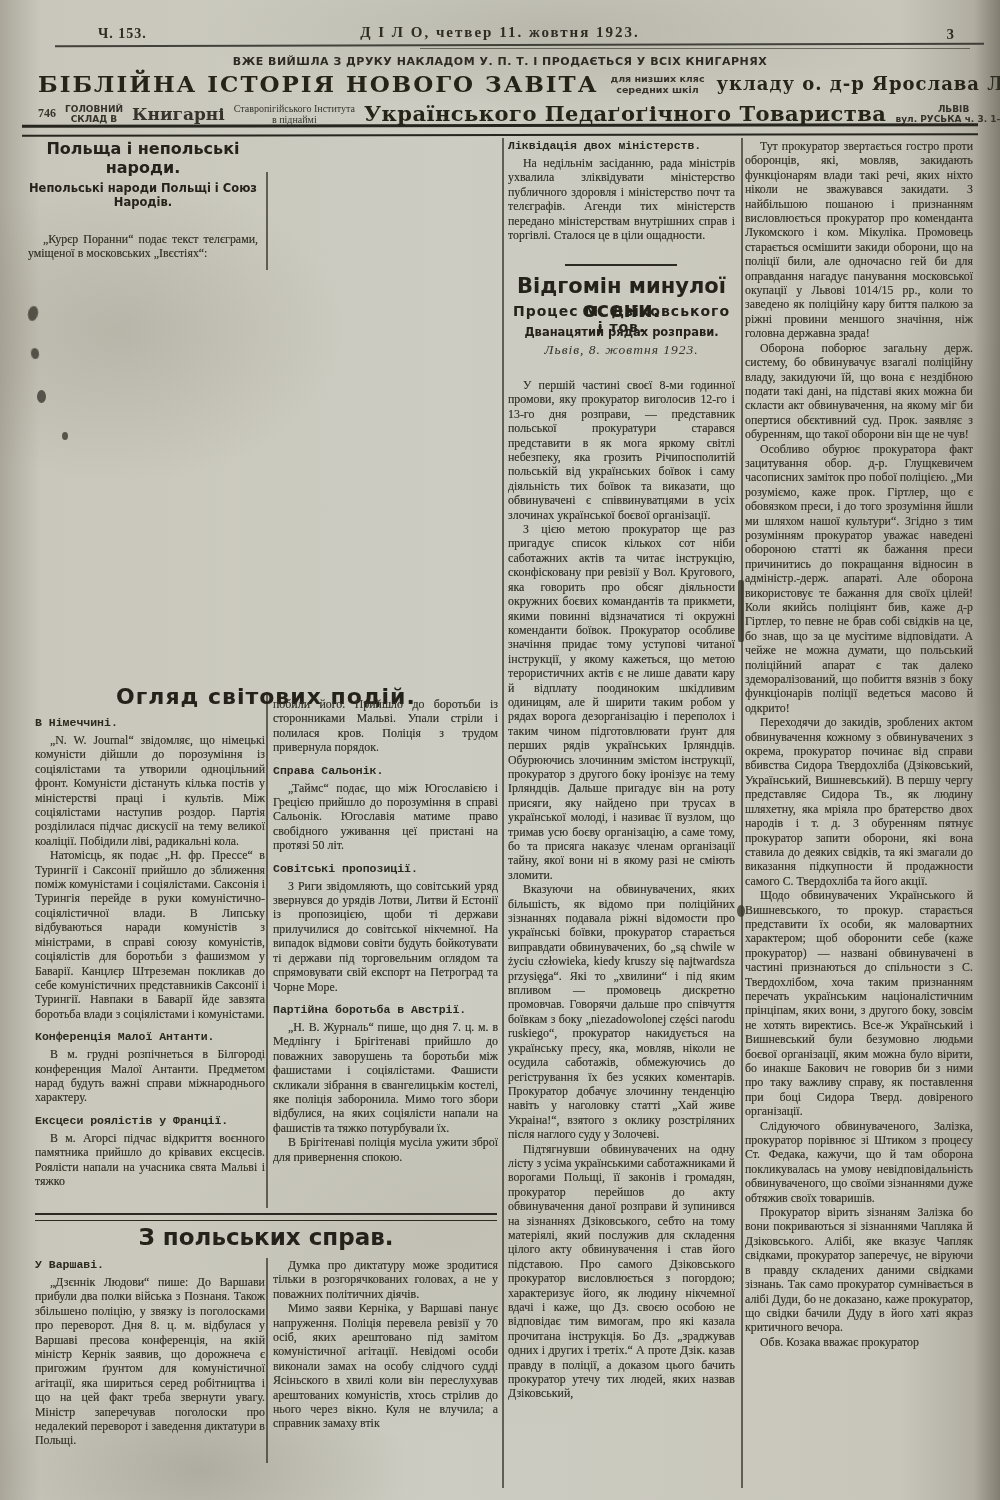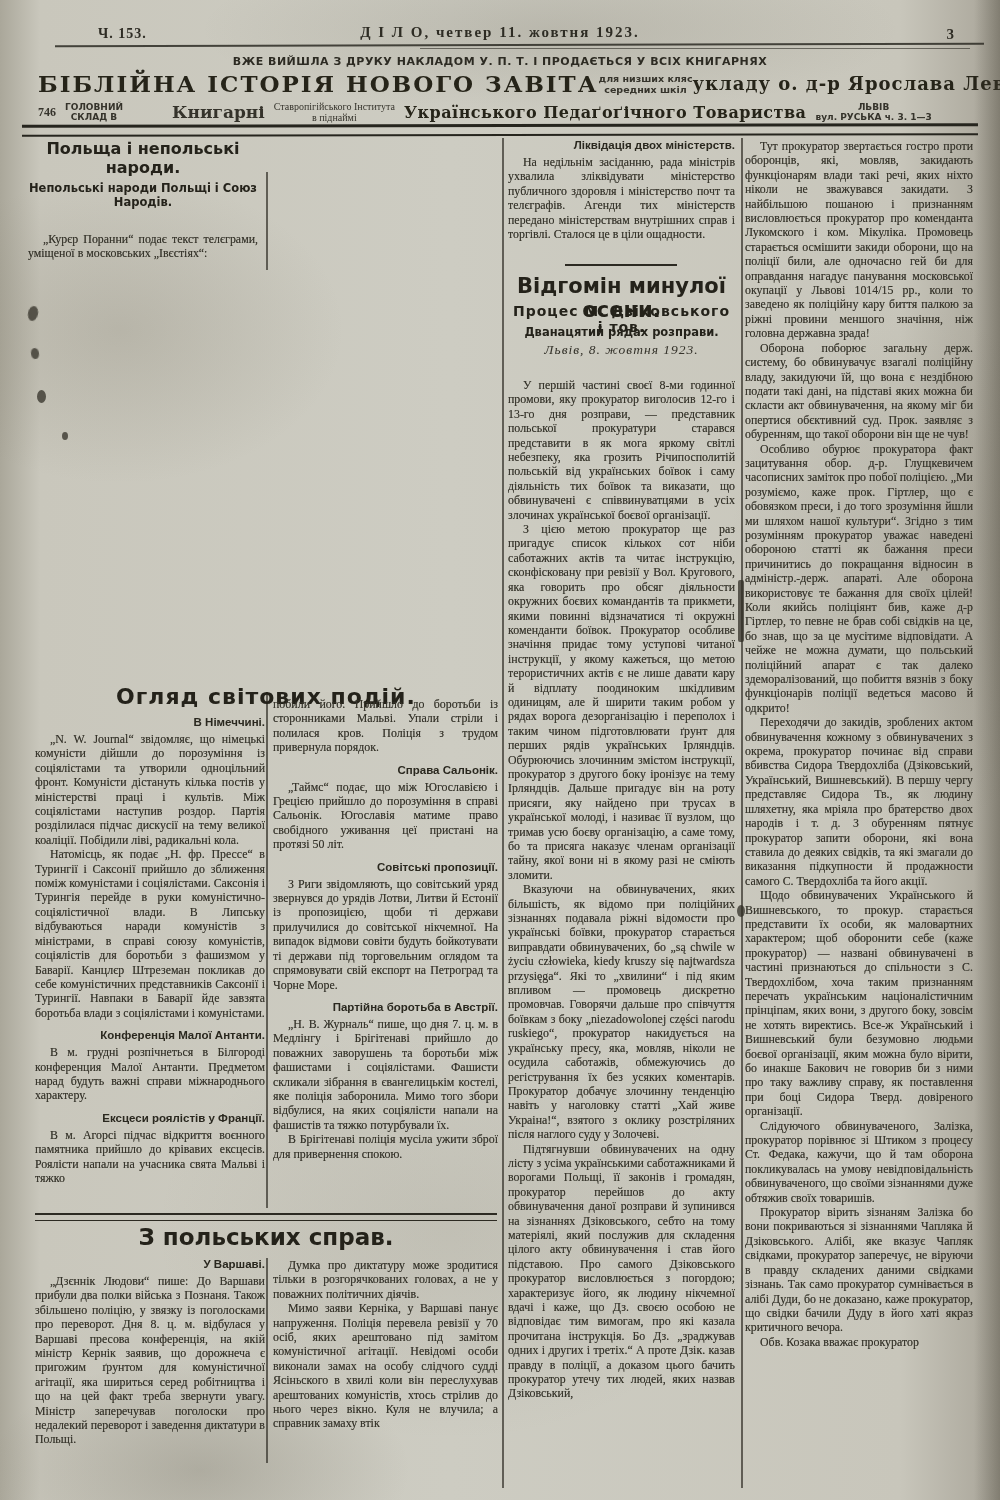--- a/index.html
+++ b/index.html
@@ -20,38 +20,38 @@
   
   .mh{font-family:"Liberation Serif",serif;font-weight:bold;color:#2e2c24;}
   .mh-issue{left:98px;top:26px;font-size:14px;letter-spacing:1px;}
   .mh-title{left:0;right:0;top:24px;text-align:center;font-size:15px;letter-spacing:2px;}
   .mh-page{right:46px;top:26px;font-size:15px;}
   .mh-rule{left:55px;right:16px;top:44px;height:2px;background:#2b2a23;opacity:.85;transform:rotate(-.15deg);}
   .mh-rule2{left:420px;right:30px;top:48px;height:1px;background:#2b2a23;opacity:.6;}
   
   .ad-line1{left:180px;right:180px;top:55px;text-align:center;
     font-family:"DejaVu Sans",sans-serif;font-weight:bold;font-size:11px;letter-spacing:.5px;color:#2d2b23;}
-  .ad-row2{left:38px;right:26px;top:70px;display:flex;align-items:center;}
+  .ad-row2{left:38px;right:26px;top:70px;display:flex;align-items:center;gap:12px;}
   .ad-title{font-family:"DejaVu Serif",serif;font-weight:bold;font-size:23px;letter-spacing:2px;white-space:nowrap;color:#262419;}
   .ad-aud{font-family:"DejaVu Sans",sans-serif;font-weight:bold;font-size:9.5px;line-height:11px;text-align:center;white-space:nowrap;}
   .ad-author{font-family:"DejaVu Serif",serif;font-weight:bold;font-size:18px;letter-spacing:1px;white-space:nowrap;color:#262419;}
   .ad-row3{left:38px;right:10px;top:101px;display:flex;align-items:center;gap:9px;}
   .ad-code{font-size:12px;font-weight:bold;}
   .ad-stack{font-family:"DejaVu Sans",sans-serif;font-weight:bold;font-size:9px;line-height:10px;text-align:center;white-space:nowrap;}
-  .ad-book{font-family:"DejaVu Serif",serif;font-weight:bold;font-size:17px;white-space:nowrap;margin-left:40px;}
+  .ad-book{font-family:"DejaVu Serif",serif;font-weight:bold;font-size:17px;white-space:nowrap;}
   .ad-inst{font-family:"Liberation Serif",serif;font-size:10px;line-height:11px;text-align:center;white-space:nowrap;}
-  .ad-soc{font-family:"DejaVu Serif",serif;font-weight:bold;font-size:16px;letter-spacing:.5px;white-space:nowrap;color:#262419;}
+  .ad-soc{font-family:"DejaVu Serif",serif;font-weight:bold;font-size:21px;letter-spacing:.5px;white-space:nowrap;color:#262419;}
   .ad-rule{left:22px;right:22px;top:124px;height:7px;border-top:3px solid #26251e;border-bottom:2px solid #26251e;transform:rotate(-.1deg);}
   
   .col{overflow:hidden;}
   .vrule{width:2px;background:#3c3a31;opacity:.75;}
   .h-art{font-family:"DejaVu Sans",sans-serif;font-weight:bold;text-align:center;color:#24221a;}
   .h-big{font-size:22px;letter-spacing:1px;}
   .h-med{font-size:16px;}
-  .h-sec{font-family:Liberation Sans, sans-serif;font-weight:bold;font-size:11.5px;text-align:right;color:#2a281f;margin:9px 0 4px 0;}
+  .h-sec{font-family:Liberation Mono, monospace;font-weight:bold;font-size:11.5px;text-align:left;color:#2a281f;margin:9px 0 4px 0;}
   .bp{font-size:11.9px;line-height:14.4px;text-align:justify;text-indent:15px;margin:0;color:#36342b;
       text-shadow:0 0 .6px rgba(50,48,38,.55);}
   .bp.cont{text-indent:0;}
   .dateline{font-style:italic;font-size:13.5px;text-align:center;letter-spacing:1px;}
   .rule-dbl{height:5px;border-top:2px solid #2c2a22;border-bottom:1px solid #2c2a22;}
   .rule-short{height:2px;background:#2c2a22;}
   .smudge{background:rgba(44,42,33,.72);border-radius:50%;filter:blur(.4px);}
   .edge-band{background:linear-gradient(90deg,transparent,rgba(66,62,50,.38));}
 </style>
 </head>

